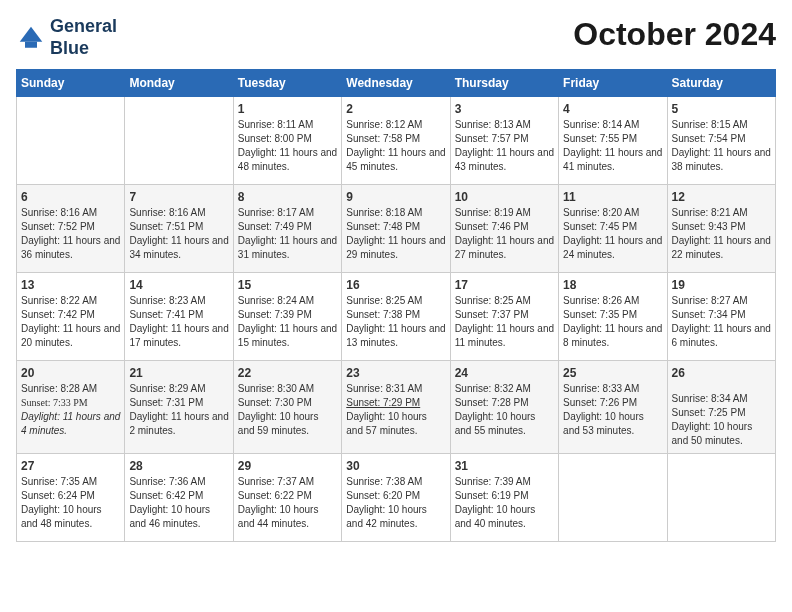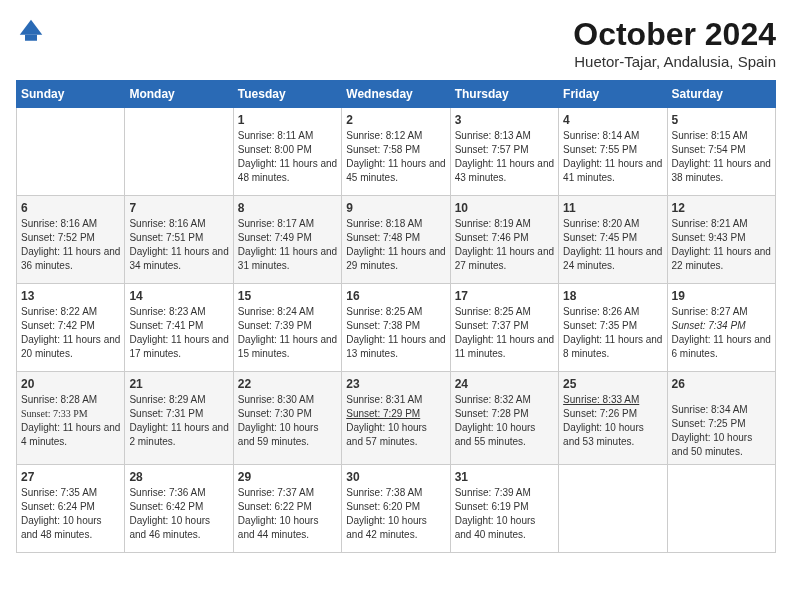--- a/index.html
+++ b/index.html
@@ -87,24 +87,27 @@
   </style>
 </head>
 <body>
 
 <div class="header">
   <div class="logo">
     <svg class="logo-icon" viewBox="0 0 40 40">
       <polygon points="20,5 35,25 5,25" fill="#2a6ab5"></polygon>
       <rect x="12" y="25" width="16" height="8" fill="#2a6ab5"></rect>
     </svg>
+    <div class="logo-text">
+      <div>General</div>
+      <div>Blue</div>
+    </div>
   </div>
   <div class="title-block">
     <div class="month-title">October 2024</div>
-    <div class="location">Huetor-Tajar, Andalusia, Spain</div>
   </div>
 </div>
 
 <table>
   <thead>
     <tr>
       <th>Sunday</th>
       <th>Monday</th>
       <th>Tuesday</th>
       <th>Wednesday</th>
@@ -225,30 +228,30 @@
         </td>
         <td>
           <span class="day-num">18</span>
           <div style="line-height: 1.4;">Sunrise: 8:26 AM</div>
           <div style="line-height: 1.4;">Sunset: 7:35 PM</div>
           <div style="line-height: 1.4;">Daylight: 11 hours and 8 minutes.</div>
         </td>
         <td>
           <span class="day-num">19</span>
           <div style="line-height: 1.4;">Sunrise: 8:27 AM</div>
-          <div style="line-height: 1.4; font-style: italic;">Sunset: 7:34 PM</div>
+          <div style="line-height: 1.4;">Sunset: 7:34 PM</div>
           <div style="line-height: 1.4;">Daylight: 11 hours and 6 minutes.</div>
         </td>
       </tr>
       <tr>
         <td>
           <span class="day-num">20</span>
           <div style="line-height: 1.4;">Sunrise: 8:28 AM</div>
           <div style="line-height: 1.4; font-family: Liberation Serif, serif;">Sunset: 7:33 PM</div>
-          <div style="line-height: 1.4;">Daylight: 11 hours and 4 minutes.</div>
+          <div style="line-height: 1.4; font-style: italic;">Daylight: 11 hours and 4 minutes.</div>
         </td>
         <td>
           <span class="day-num">21</span>
           <div style="line-height: 1.4;">Sunrise: 8:29 AM</div>
           <div style="line-height: 1.4;">Sunset: 7:31 PM</div>
           <div style="line-height: 1.4;">Daylight: 11 hours and 2 minutes.</div>
         </td>
         <td>
           <span class="day-num">22</span>
           <div style="line-height: 1.4;">Sunrise: 8:30 AM</div>
@@ -262,21 +265,21 @@
           <div style="line-height: 1.4;">Daylight: 10 hours and 57 minutes.</div>
         </td>
         <td>
           <span class="day-num">24</span>
           <div style="line-height: 1.4;">Sunrise: 8:32 AM</div>
           <div style="line-height: 1.4;">Sunset: 7:28 PM</div>
           <div style="line-height: 1.4;">Daylight: 10 hours and 55 minutes.</div>
         </td>
         <td>
           <span class="day-num">25</span>
-          <div style="line-height: 1.4; text-decoration: underline;">Sunrise: 8:33 AM</div>
+          <div style="line-height: 1.4;">Sunrise: 8:33 AM</div>
           <div style="line-height: 1.4;">Sunset: 7:26 PM</div>
           <div style="line-height: 1.4;">Daylight: 10 hours and 53 minutes.</div>
         </td>
         <td>
           <span class="day-num">26</span>
           <div style="line-height: 1.4; margin-top: 12px;">Sunrise: 8:34 AM</div>
           <div style="line-height: 1.4;">Sunset: 7:25 PM</div>
           <div style="line-height: 1.4;">Daylight: 10 hours and 50 minutes.</div>
         </td>
       </tr>

